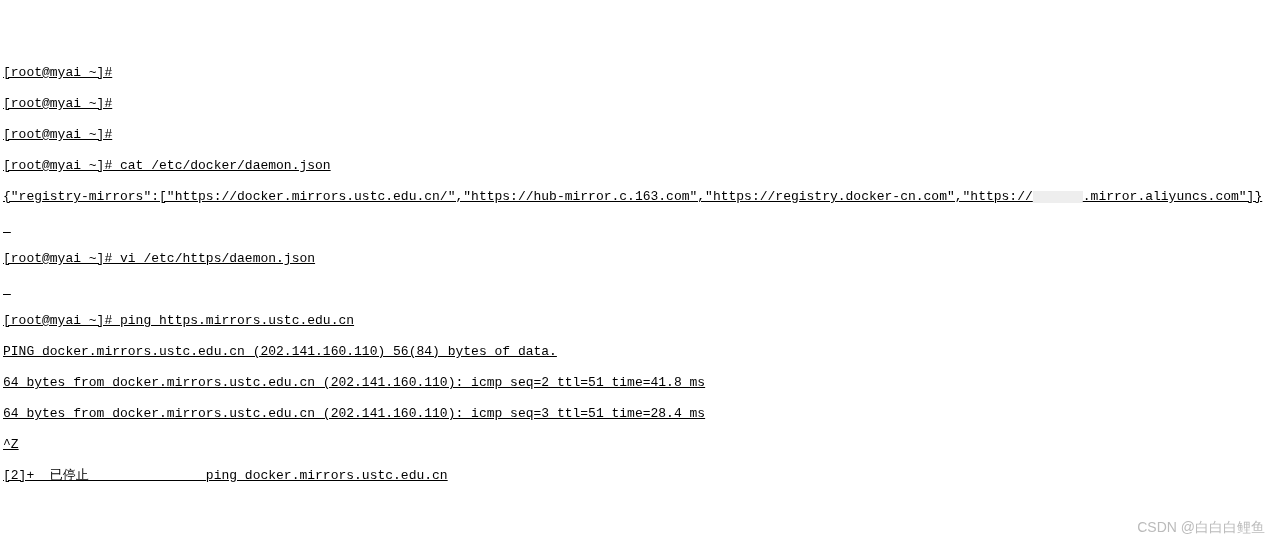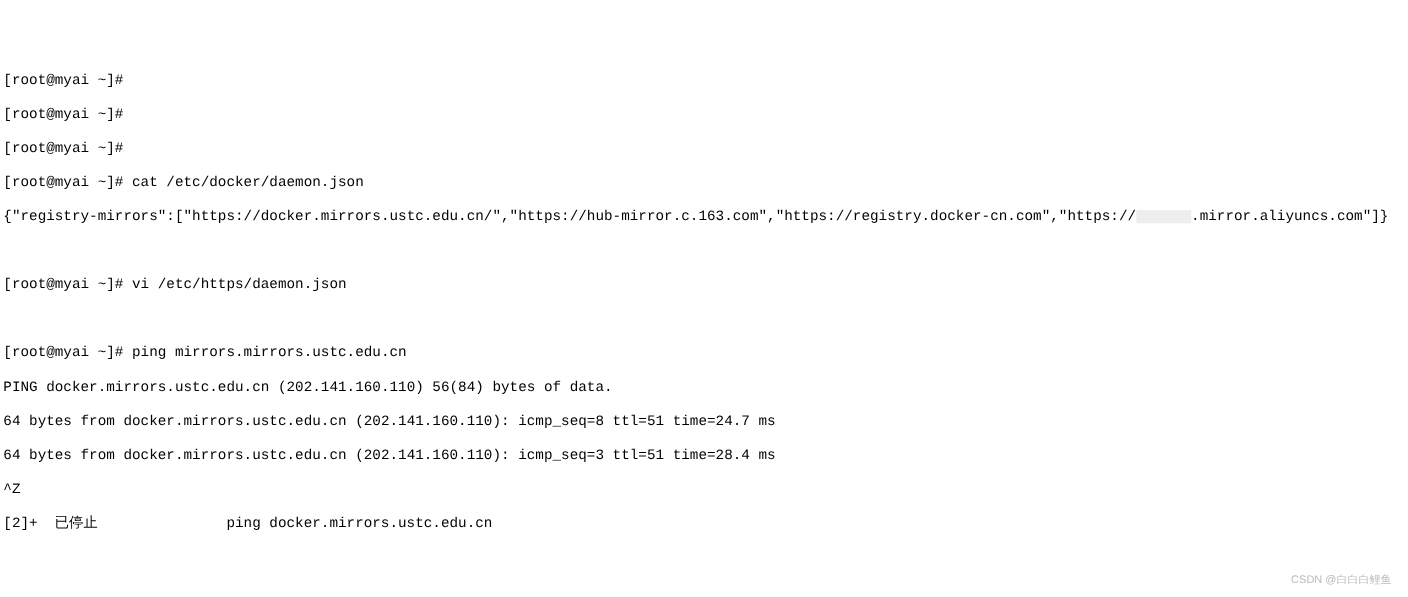--- a/index.html
+++ b/index.html
@@ -12,28 +12,29 @@
       padding: 3px;
       white-space: pre;
       position: relative;
       width: 1280px;
       height: 543px;
       overflow: hidden;
       box-sizing: border-box;
     }
     .line {
       display: block;
+      text-decoration: underline;
     }
     .watermark {
       position: absolute;
       bottom: 8px;
       right: 15px;
       color: #bbb;
       font-family: sans-serif;
-      font-size: 10px;
+      font-size: 14px;
     }
     .redacted {
       background: #eee;
       color: #eee;
       display: inline-block;
       width: 50px;
       height: 12px;
       vertical-align: middle;
     }
   </style>
@@ -43,23 +44,23 @@
 
 
 <div><span class="line">[root@myai ~]#</span>
 <span class="line">[root@myai ~]#</span>
 <span class="line">[root@myai ~]#</span>
 <span class="line">[root@myai ~]# cat /etc/docker/daemon.json</span>
 <span class="line"><span>{"registry-mirrors":["https://docker.mirrors.ustc.edu.cn/","https://hub-mirror.c.163.com","https://registry.docker-cn.com","https://</span><span class="redacted"></span><span>.mirror.aliyuncs.com"]}</span></span>
 <span class="line"> </span>
 <span class="line">[root@myai ~]# vi /etc/https/daemon.json</span>
 <span class="line"> </span>
-<span class="line">[root@myai ~]# ping mirrors.mirrors.ustc.edu.cn</span>
+<span class="line">[root@myai ~]# ping https.mirrors.ustc.edu.cn</span>
 <span class="line">PING docker.mirrors.ustc.edu.cn (202.141.160.110) 56(84) bytes of data.</span>
-<span class="line">64 bytes from docker.mirrors.ustc.edu.cn (202.141.160.110): icmp_seq=8 ttl=51 time=24.7 ms</span>
+<span class="line">64 bytes from docker.mirrors.ustc.edu.cn (202.141.160.110): icmp_seq=2 ttl=51 time=41.8 ms</span>
 <span class="line">64 bytes from docker.mirrors.ustc.edu.cn (202.141.160.110): icmp_seq=3 ttl=51 time=28.4 ms</span>
 <span class="line">^Z</span>
 <span class="line">[2]+  已停止               ping docker.mirrors.ustc.edu.cn</span>
 
 
 
 
 
 
 

